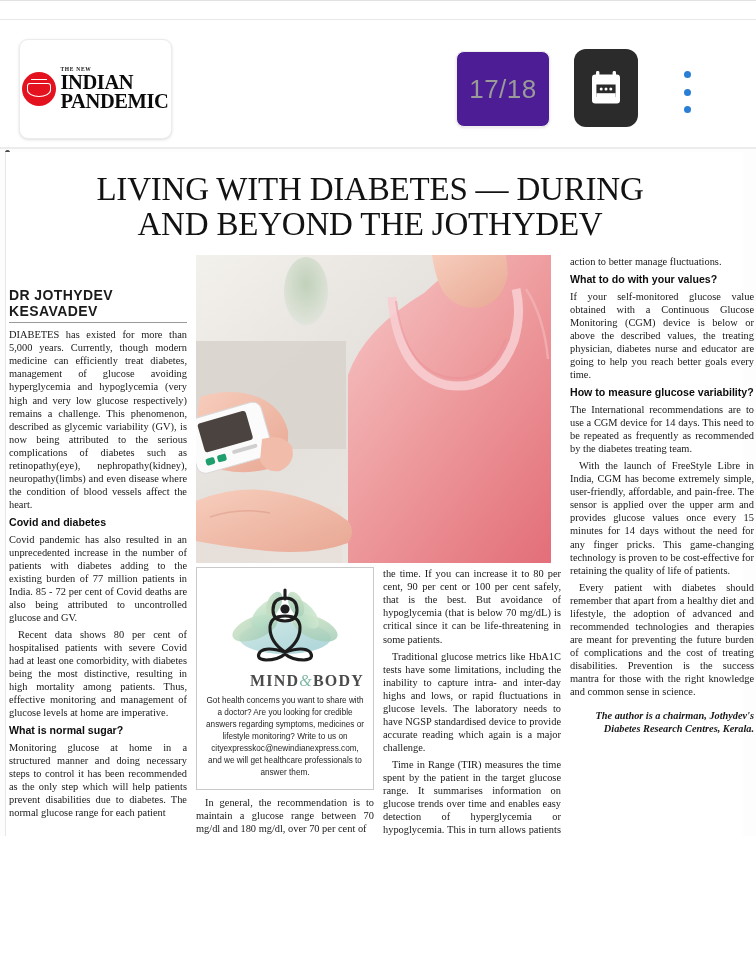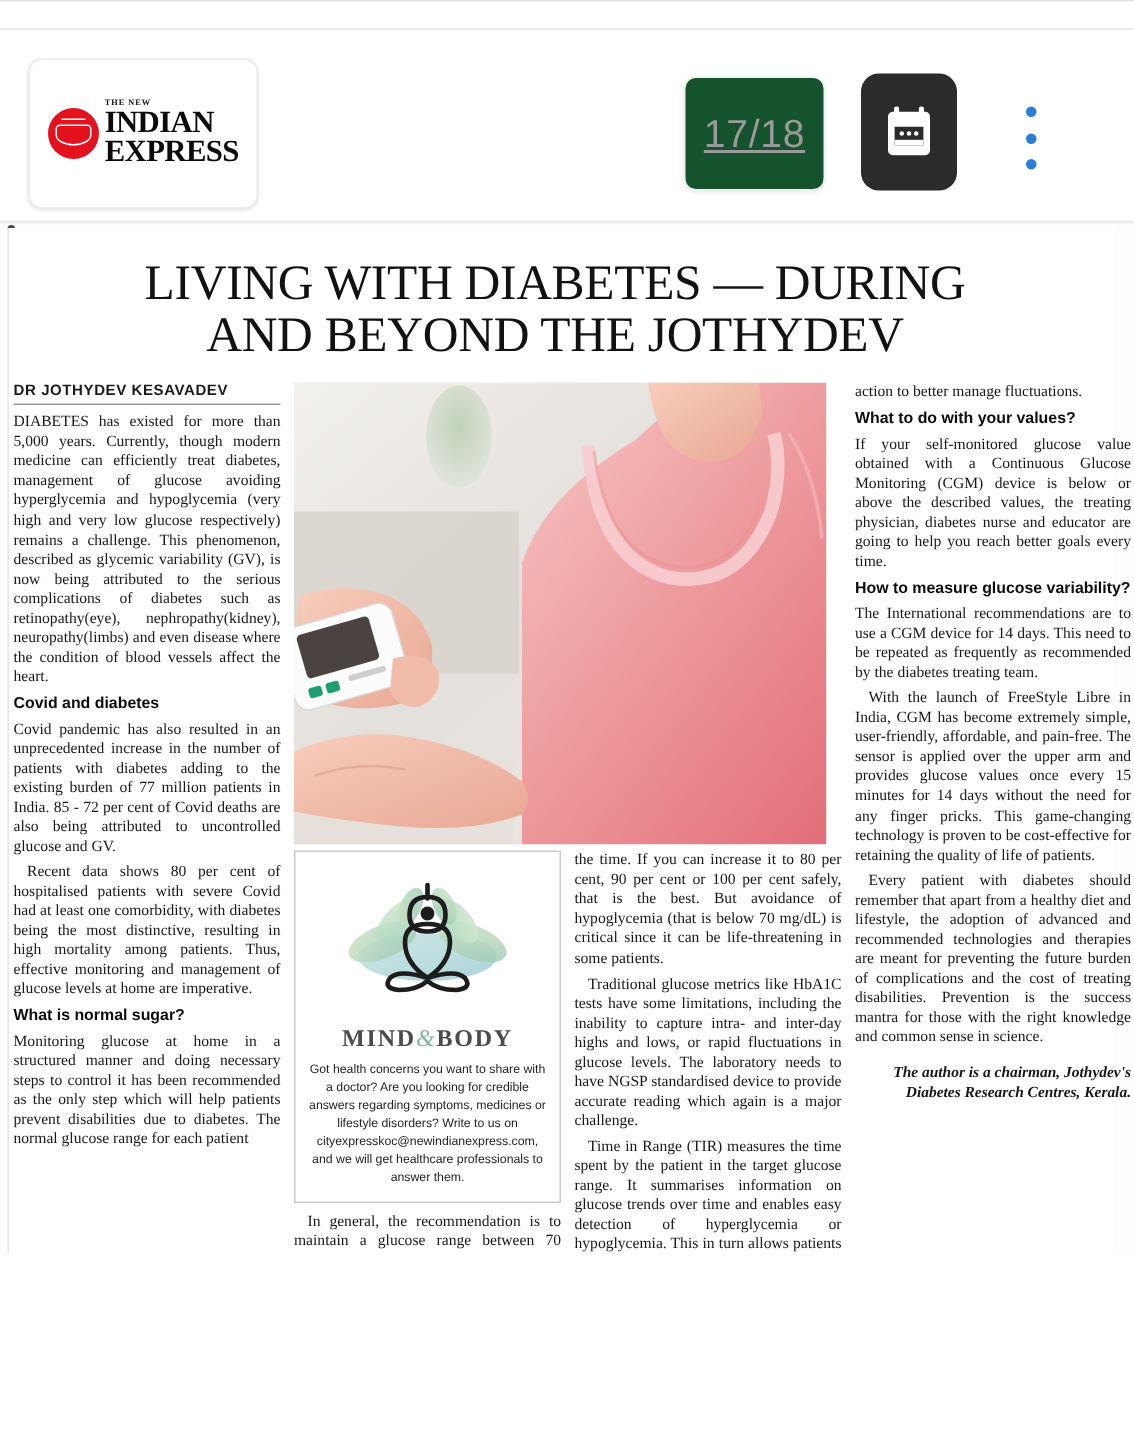--- a/index.html
+++ b/index.html
@@ -63,27 +63,27 @@
     color: #111; text-align: left; margin-bottom: 1px;
   }
   .logo-main {
     font-family: "Liberation Serif", serif;
     font-weight: bold; font-size: 20.5px; color: #0b0b0b;
     letter-spacing: -0.4px; line-height: 0.93;
   }
   .page-indicator {
     position: absolute; left: 456px; top: 50px;
     width: 94px; height: 76px;
-    background: #14532d;
+    background: #4c1d95;
     border: 1px solid #efefef;
     border-radius: 8px;
     box-shadow: 0 1px 3px rgba(0,0,0,0.10);
     display: flex; align-items: center; justify-content: center;
     font-family: "Liberation Sans", sans-serif;
-    font-size: 26px; color: #9a9a9a; letter-spacing: 0.5px; text-decoration: underline;
+    font-size: 26px; color: #9a9a9a; letter-spacing: 0.5px;
   }
   .cal-button {
     position: absolute; left: 574px; top: 48px;
     width: 64px; height: 78px;
     background: #2b2b2b;
     border-radius: 12px;
     display: flex; align-items: center; justify-content: center;
   }
   .cal-glyph { width: 34px; height: 36px; display: block; }
   .kebab {
@@ -137,26 +137,27 @@
     position: relative;
     display: grid;
     grid-template-columns: 178px 178px 178px 184px;
     column-gap: 9px;
     width: 716px;
   }
 
   .byline {
     font-family: "Liberation Sans", sans-serif;
     font-weight: bold;
-    font-size: 10px;
+    font-size: 14px;
     letter-spacing: 0.4px;
     color: #1a1a1a;
     padding-bottom: 3px;
     border-bottom: 1px solid #9a9a9a;
     margin-bottom: 5px;
+    margin-top: 32px;
   }
 
   .body-text {
     font-family: "Liberation Serif", serif;
     font-size: 10.4px;
     line-height: 1.255;
     color: #181818;
     text-align: justify;
     -webkit-hyphens: auto; hyphens: auto;
     margin: 0 0 4px 0;
@@ -200,21 +201,22 @@
     margin: 0 0 6px 0;
     background: #fff;
     text-align: center;
   }
   .promo-art { width: 100%; height: 92px; display: block; }
   .promo-title {
     font-family: "Liberation Serif", serif;
     font-size: 16px; font-weight: bold;
     letter-spacing: 1.2px;
     color: #4b4b4b;
-    margin: 16px 0 5px 0;
+    margin: 4px 0 5px 0;
+    text-align: right;
   }
   .promo-title .amp { color: #7fb7a6; font-style: italic; font-weight: normal; }
   .promo-body {
     font-family: "Liberation Sans", sans-serif;
     font-size: 8.2px;
     line-height: 1.45;
     color: #1f1f1f;
     text-align: center;
     word-break: break-word;
   }
@@ -254,21 +256,21 @@
 
   <div class="topbar">
     <div class="topbar-divider-top"></div>
 
     <div class="logo-card">
       <div class="logo-inner">
         <div class="logo-mark"></div>
         <div class="logo-words">
           <div class="logo-the">THE NEW</div>
           <div class="logo-main">INDIAN</div>
-          <div class="logo-main">EXPRESS</div>
+          <div class="logo-main">PANDEMIC</div>
         </div>
       </div>
     </div>
 
     <div class="page-indicator">17/18</div>
 
     <div class="cal-button">
       <svg class="cal-glyph" viewBox="0 0 34 36">
         <rect x="7" y="1" width="3.4" height="6" rx="1.4" fill="#ffffff"></rect>
         <rect x="23.6" y="1" width="3.4" height="6" rx="1.4" fill="#ffffff"></rect>
@@ -397,21 +399,21 @@
               <path d="M75 14 L75 23"></path>
               <path d="M63 34 Q63 22 75 22 Q87 22 87 34 Q87 45 75 45 Q63 45 63 34 Z"></path>
               <path d="M60 52 Q60 40 75 40 Q90 40 90 52 Q90 66 75 76 Q60 66 60 52 Z"></path>
               <path d="M75 76 Q56 70 50 76 Q45 83 56 84 Q68 84 75 78 Q82 84 94 84 Q105 83 100 76 Q94 70 75 76 Z"></path>
             </g>
             <circle cx="75" cy="33" r="4.6" fill="#1d1d1d"></circle>
           </svg>
           <div class="promo-title">
             <span>MIND</span><span class="amp">&amp;</span><span>BODY</span>
           </div>
-          <div class="promo-body">Got health concerns you want to share with a doctor? Are you looking for credible answers regarding symptoms, medicines or lifestyle disorders? Write to us on cityexpresskoc@newindianexpress.com, and we will get healthcare professionals to answer them.</div>
+          <div class="promo-body">Got health concerns you want to share with a doctor? Are you looking for credible answers regarding symptoms, medicines or lifestyle monitoring? Write to us on cityexpresskoc@newindianexpress.com, and we will get healthcare professionals to answer them.</div>
         </div>
 
         <p class="body-text indent">In general, the recommendation is to maintain a glucose range between 70 mg/dl and 180 mg/dl, over 70 per cent of</p>
       </div>
 
       <div class="col">
         <div class="col3-spacer"></div>
         <p class="body-text">the time. If you can increase it to 80 per cent, 90 per cent or 100 per cent safely, that is the best. But avoidance of hypoglycemia (that is below 70 mg/dL) is critical since it can be life-threatening in some patients.</p>
         <p class="body-text indent">Traditional glucose metrics like HbA1C tests have some limitations, including the inability to capture intra- and inter-day highs and lows, or rapid fluctuations in glucose levels. The laboratory needs to have NGSP standardised device to provide accurate reading which again is a major challenge.</p>
         <p class="body-text indent">Time in Range (TIR) measures the time spent by the patient in the target glucose range. It summarises information on glucose trends over time and enables easy detection of hyperglycemia or hypoglycemia. This in turn allows patients to take timely</p>

